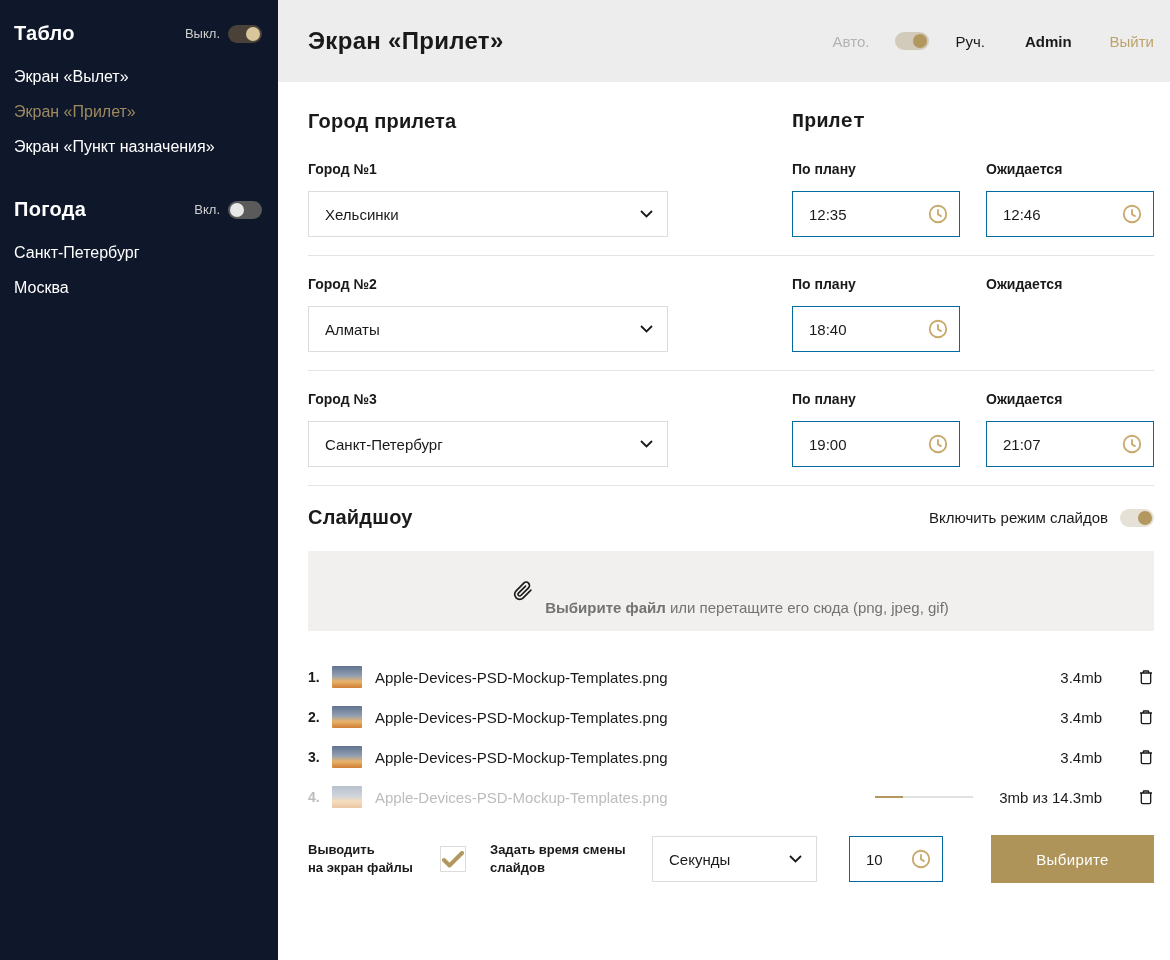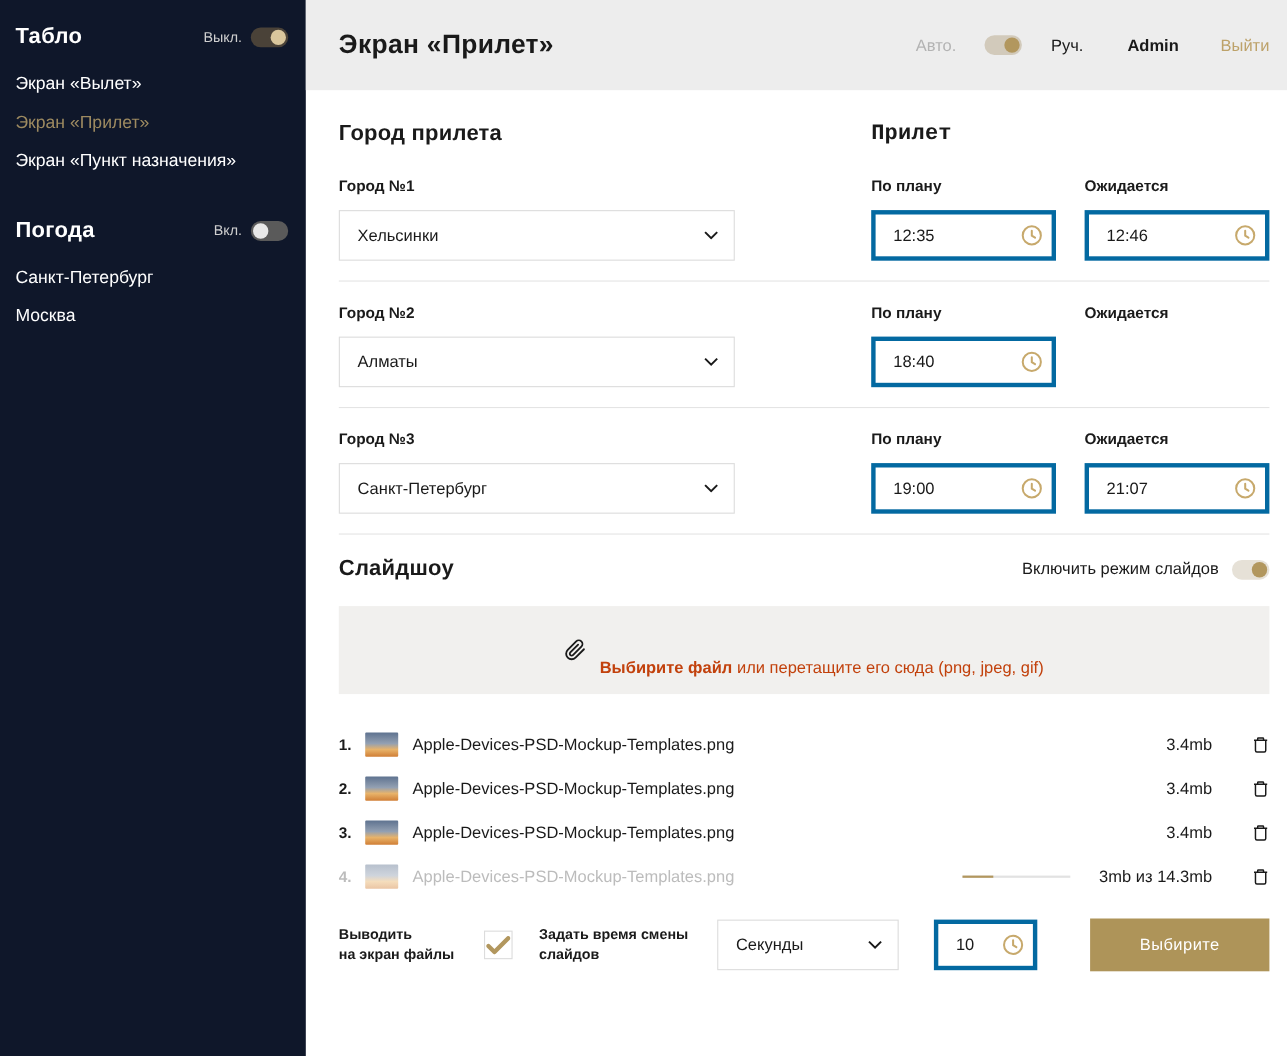--- a/index.html
+++ b/index.html
@@ -46,32 +46,32 @@
 
   .arow-labels { display:flex; margin-bottom:14px; }
   .arow-controls { display:flex; }
   .field-label { font-size:14px; font-weight:bold; }
   .city-col { width:360px; }
   .right-group { margin-left:auto; width:362px; display:flex; gap:26px; }
   .plan-col, .exp-col { width:168px; }
 
   .select { height:46px; border:1px solid #dcdcdc; background:#fff; display:flex; align-items:center; justify-content:space-between; padding:0 14px 0 16px; font-size:15px; cursor:pointer; }
   .time-wrap { position:relative; }
-  .time-input { width:100%; height:46px; border:4px solid #0369a1; padding:0 40px 0 16px; font-size:15px; font-family:inherit; color:#1a1a1a; outline:none; }
+  .time-input { width:100%; height:46px; border:1px solid #0369a1; padding:0 40px 0 16px; font-size:15px; font-family:inherit; color:#1a1a1a; outline:none; }
   .clock-ic { position:absolute; right:11px; top:12px; pointer-events:none; }
 
   .divider { height:1px; background:#e4e4e4; margin:18px 0 20px 0; }
 
   
   .slides-head { display:flex; align-items:center; margin-top:12px; margin-bottom:22px; }
   .slides-head-right { margin-left:auto; display:flex; align-items:center; gap:12px; }
   .slides-toggle-label { font-size:15px; }
 
   .dropzone { background:#f1f0ee; height:80px; display:flex; align-items:center; justify-content:center; gap:12px; cursor:pointer; margin-bottom:26px; }
-  .dz-text { font-size:15px; color:#c2410c;margin-top:32px; }
+  .dz-text { font-size:15px; color:#737373;margin-top:32px; }
   .dz-bold { font-weight:bold; }
 
   .file-row { display:flex; align-items:center; height:40px; }
   .file-index { width:24px; font-size:14px; font-weight:bold; }
   .file-thumb { width:30px; height:22px; margin-right:13px; background:linear-gradient(to bottom,#5f7390 0%,#93a0b2 45%,#e8b36a 70%,#d07e35 100%); border-radius:1px; }
   .file-name { font-size:15px; }
   .file-right { margin-left:auto; display:flex; align-items:center; }
   .file-size { font-size:15px; text-align:right; }
   .trash-btn { margin-left:36px; background:none; border:none; cursor:pointer; display:flex; align-items:center; }
   .file-row.uploading .file-index, .file-row.uploading .file-name { color:#bcbcbc; }

